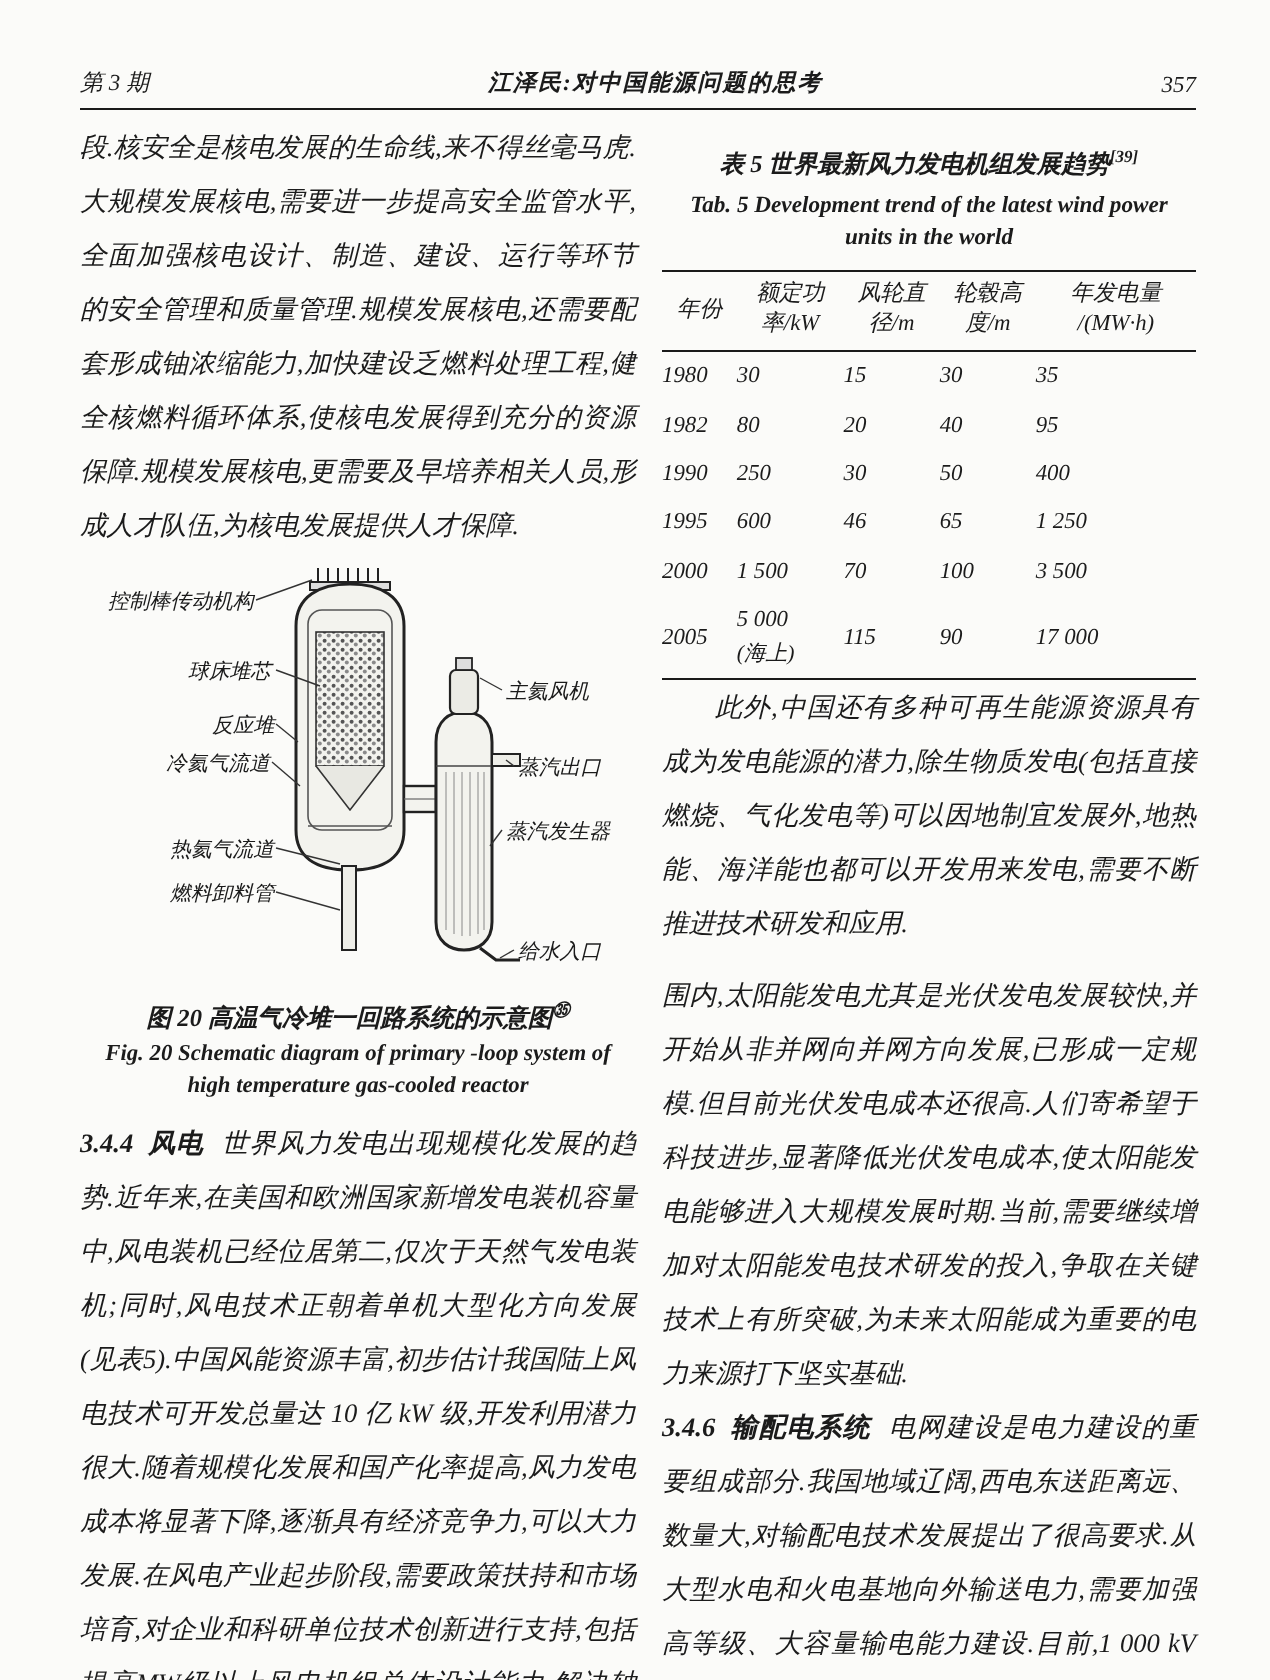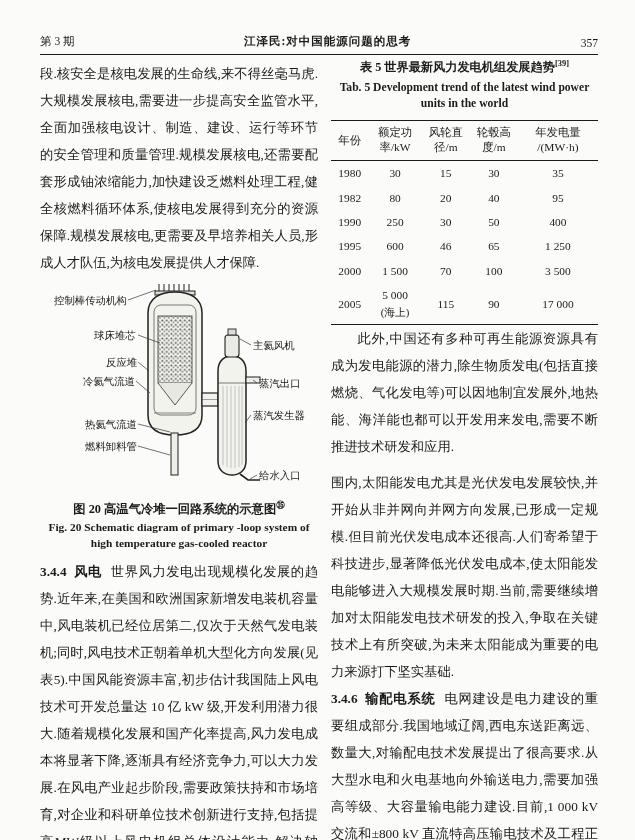--- a/index.html
+++ b/index.html
@@ -1,18 +1,18 @@
 <!DOCTYPE html>
 <html><head>
 <meta charset="utf-8">
 <style>
   * { box-sizing: border-box; }
   html,body { margin:0; padding:0; }
   body { background:#e8e8e6; font-family:"Liberation Serif","DejaVu Serif",serif; color:#1b1b1b; }
-  .page { position:relative; width:635px; height:840px; background:#fbfbf9; margin:0 auto; overflow:hidden; }
+  .page { position:relative; width:635px; height:840px; background:#fbfbf9; margin:0 auto; overflow:hidden;font-style:italic; }
 
   
   .page-header { position:absolute; left:40px; top:34px; width:558px;
     display:flex; justify-content:space-between; align-items:flex-end;
     font-size:11.5px; padding-bottom:5px; border-bottom:1.6px solid #1a1a1a; }
   .page-header .hdr-title { font-weight:bold; letter-spacing:1px; }
 
   
   .col { position:absolute; top:60px; }
   .col-left  { left:40px;  width:278px; }
@@ -24,26 +24,26 @@
   .sec-title { font-weight:bold; margin-right:9px; }
   sup.ref { font-size:8.5px; vertical-align:super; line-height:0; }
 
   
   .figure-wrap { margin:7px 0 2px 0; }
   .figure-wrap svg { display:block; }
   .cap-zh { font-size:12.3px; font-weight:bold; text-align:center; margin-top:18px; }
   .cap-en { font-size:11.4px; font-weight:bold; text-align:center; line-height:15.5px; margin-top:2px; }
 
   
-  .tbl-title-zh { font-size:12.2px; font-weight:bold; text-align:center; margin-top:2px; }
+  .tbl-title-zh { font-size:12.2px; font-weight:bold; text-align:center; margin-top:17px; }
   .tbl-title-en { font-size:11.6px; font-weight:bold; text-align:center; line-height:16px; margin-top:4px; }
   table.data { width:100%; border-collapse:collapse; margin-top:8px;
     font-size:11.4px; border-top:1.7px solid #1a1a1a; border-bottom:1.7px solid #1a1a1a; }
   table.data th { font-weight:normal; padding:4px 0 5px 0; border-bottom:1px solid #1a1a1a; line-height:15px; }
-  table.data td { text-align:center; padding:5.2px 0; line-height:14px; }
+  table.data td { padding:5.2px 0; line-height:14px; }
   table.data th, table.data td { white-space:nowrap; }
   .cell-note { display:block; font-size:10.8px; margin-top:3px; }
 
   .after-table { margin-top:9px; }
 
   svg text { font-family:"Liberation Serif","DejaVu Serif",serif; font-size:10.4px; fill:#1a1a1a; }
 </style>
 </head>
 <body>
 

